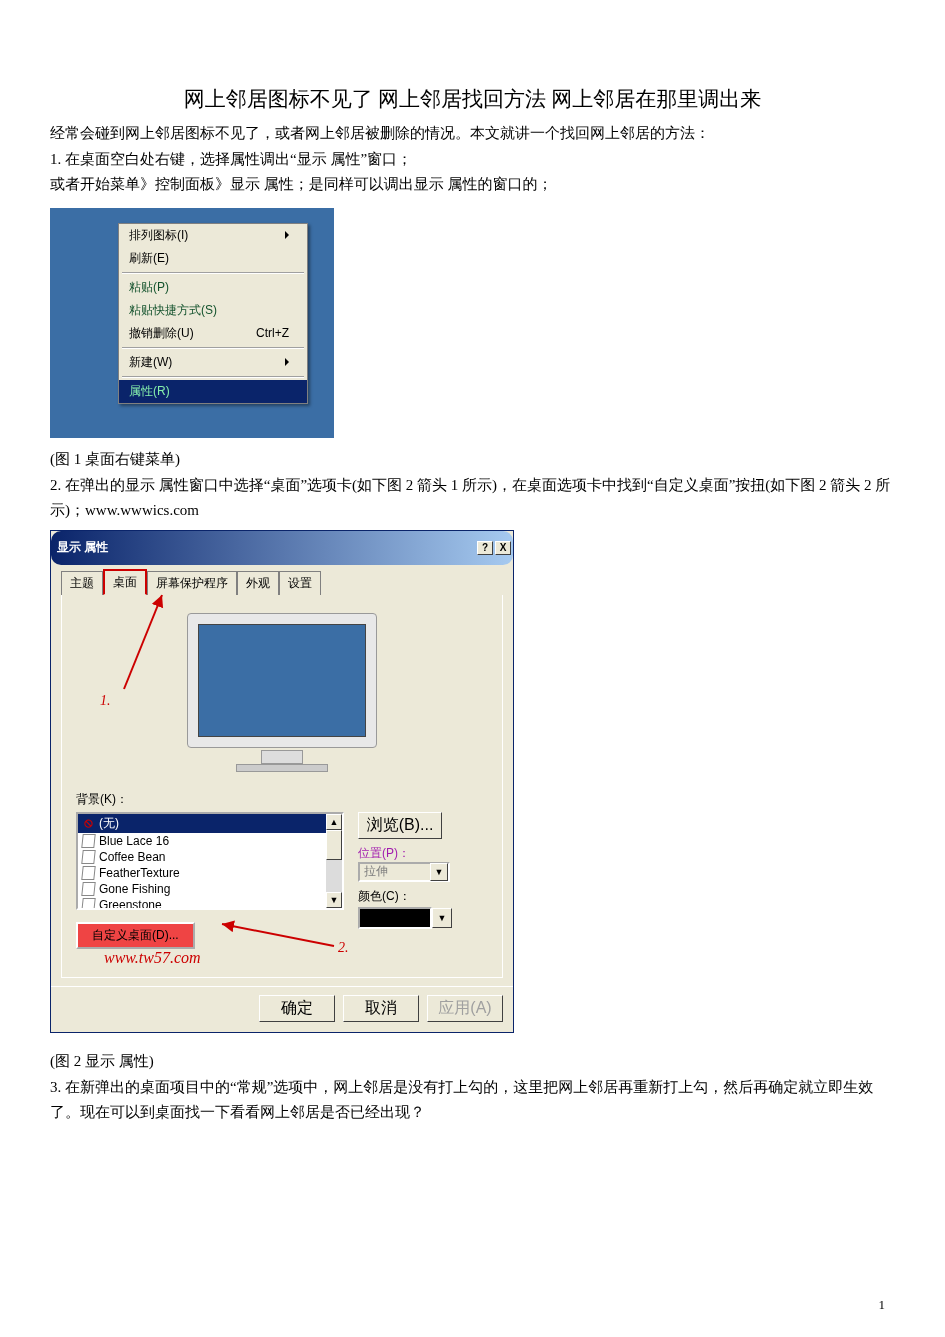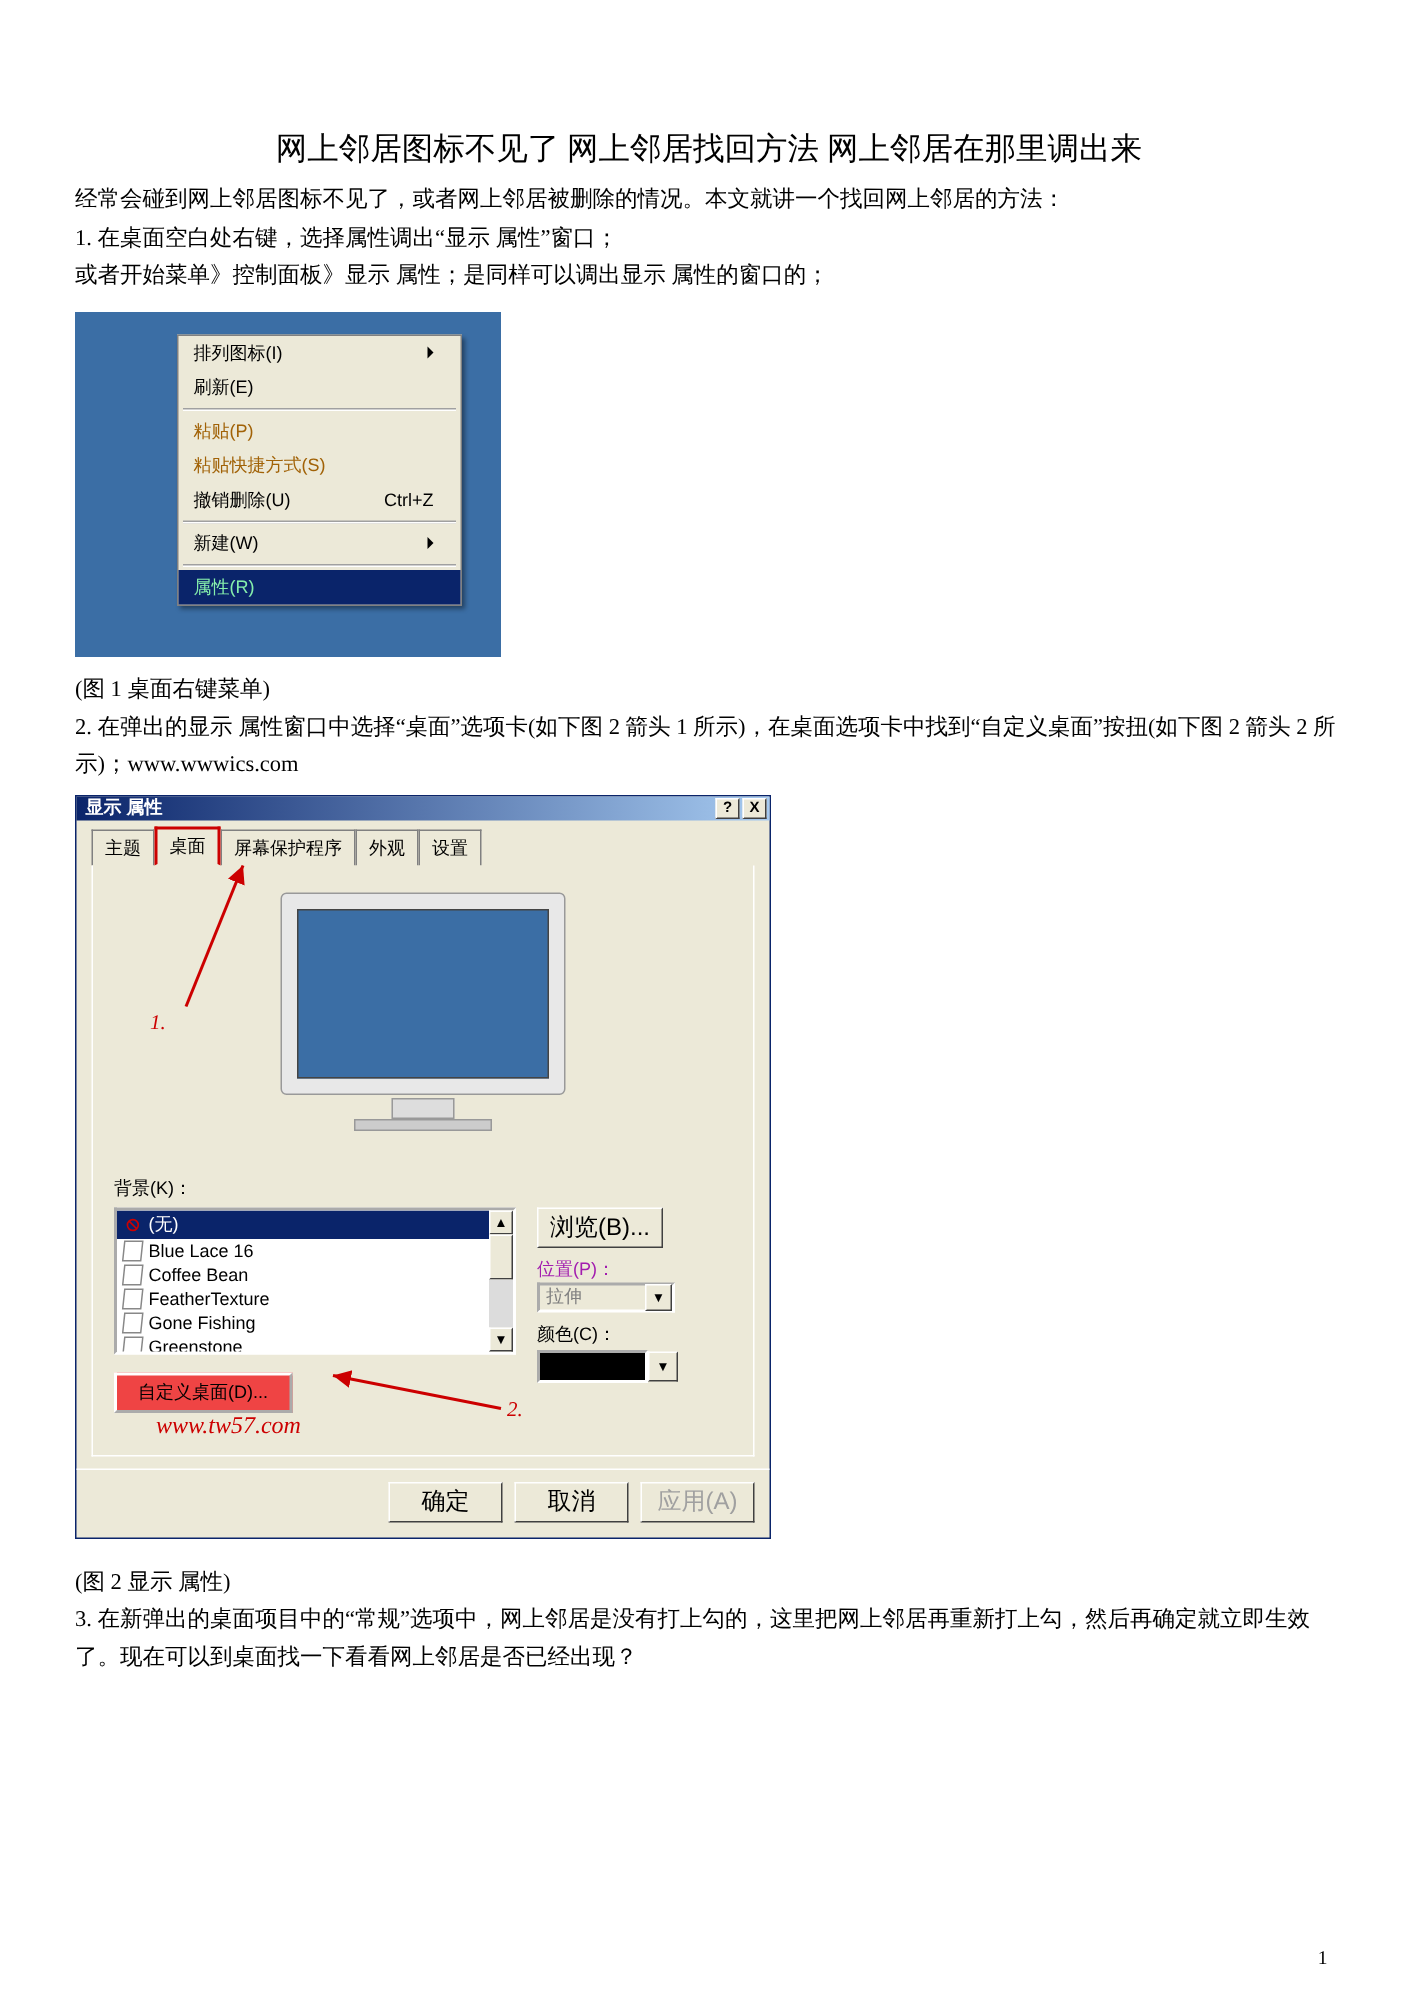--- a/index.html
+++ b/index.html
@@ -49,21 +49,21 @@
     color: #000;
     box-shadow: 2px 2px 3px rgba(0,0,0,0.4);
   }
   .ctx-item {
     display: flex;
     justify-content: space-between;
     align-items: center;
     padding: 3px 18px 3px 10px;
     white-space: nowrap;
   }
-  .ctx-item.disabled { color: #a16207; }
+  .ctx-item.disabled { color: #14532d; }
   .ctx-item.hover {
     background: #0a246a;
     color: #86efac;
   }
   .ctx-sep {
     height: 1px;
     margin: 2px 3px;
     background: #a0a0a0;
     border-bottom: 1px solid #fff;
   }
@@ -82,28 +82,29 @@
   .dlg {
     width: 462px;
     background: #ece9d8;
     border: 1px solid #0a246a;
     font-family: Tahoma, "SimSun", sans-serif;
     font-size: 12px;
     color: #000;
     margin-top: 6px;
   }
   .dlg-titlebar {
-    height: 16px;
+    height: 34px;
     background: linear-gradient(to right, #0a246a, #a6caf0);
     color: #fff;
     display: flex;
     align-items: center;
     justify-content: space-between;
     padding: 0 2px 0 6px;
     font-weight: bold;
+    border-radius: 10px;
   }
   .dlg-titlebtns { display: flex; gap: 2px; }
   .dlg-tbtn {
     width: 16px; height: 14px;
     background: #ece9d8;
     border: 1px solid #fff;
     border-right-color:#404040; border-bottom-color:#404040;
     font-size: 10px; font-weight: bold;
     display:flex;align-items:center;justify-content:center;
     color:#000;
@@ -164,21 +165,21 @@
     border: 1px solid #444;
     box-sizing: border-box;
   }
   .mon-stand {
     width: 40px; height: 12px; background:#ddd; margin:2px auto 0; border:1px solid #999;
   }
   .mon-base {
     width: 90px; height: 6px; background:#ccc; margin:0 auto; border:1px solid #999;
   }
 
-  .bg-label { margin-top: 29px; }
+  .bg-label { margin-top: 18px; }
 
   .bg-row {
     display: flex;
     align-items: flex-start;
     gap: 14px;
     margin-top: 4px;
   }
   .bg-list {
     width: 268px;
   }

